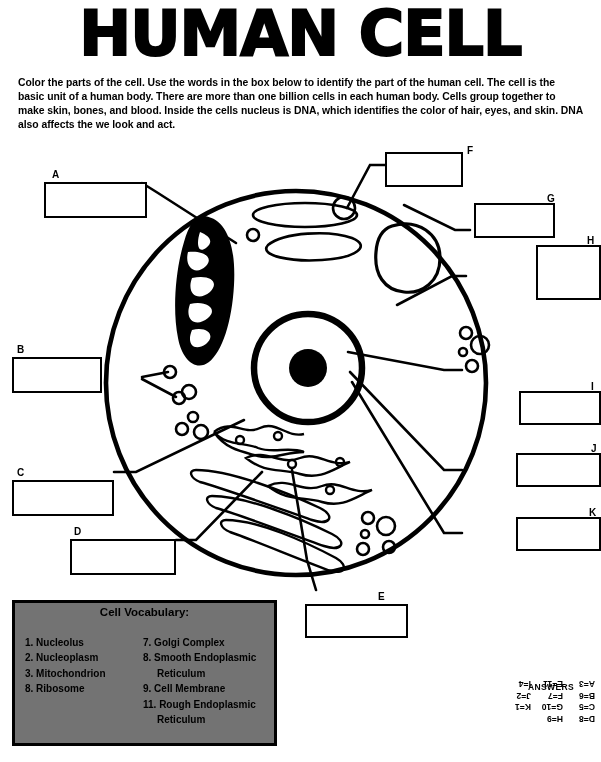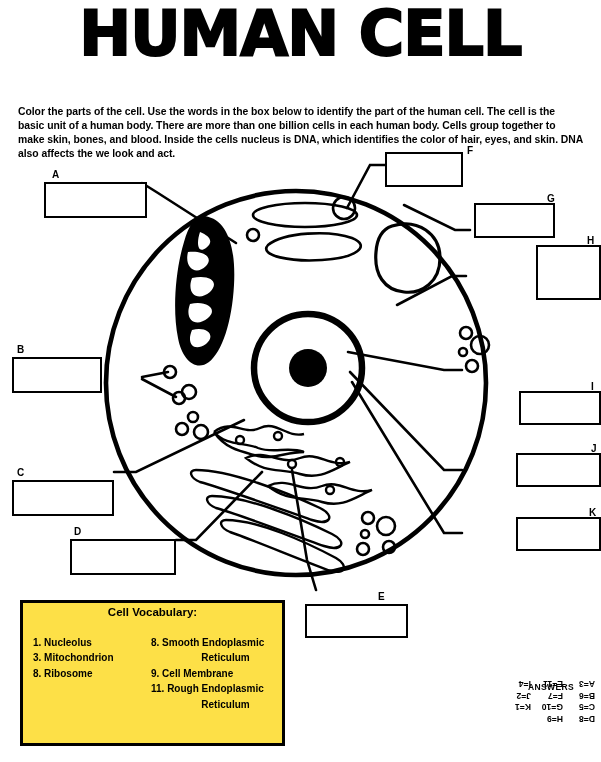--- a/index.html
+++ b/index.html
@@ -10,36 +10,36 @@
 
   
   #title{position:absolute;left:0;top:-2px;width:601px;text-align:center;
          font-family:"DejaVu Sans",sans-serif;
          font-weight:bold;font-size:62px;letter-spacing:-1px;line-height:72px;
          -webkit-text-stroke:2px #000;}
 
   
   #intro{position:absolute;left:18px;top:76px;width:566px;
          font-size:10.4px;line-height:14.1px;font-weight:bold;
-         letter-spacing:-0.05px;text-align:left;margin-top:29px;}
+         letter-spacing:-0.05px;text-align:left;}
 
   
   .abox{position:absolute;border:2px solid #000;background:#fff;box-sizing:border-box;}
   .albl{position:absolute;font-size:10px;font-weight:bold;line-height:10px;}
 
   
   #vocab{position:absolute;left:12px;top:600px;width:265px;height:146px;
-         border:3px solid #000;background:#fde047;box-sizing:border-box;margin-left:8px;}
+         border:3px solid #000;background:#737373;box-sizing:border-box;}
   #vocabTitle{position:absolute;left:0;top:3px;width:259px;text-align:center;
               font-size:11.5px;font-weight:bold;}
   .vcol{position:absolute;top:32px;font-size:10px;font-weight:bold;line-height:15.4px;}
   #vcolA{left:10px;width:120px;}
   #vcolB{left:128px;width:135px;}
   .vitem{white-space:pre-line;}
-  .vcont{padding-left:14px;text-align:center;}
+  .vcont{padding-left:14px;}
 
   
   #ansWrap{position:absolute;left:505px;top:666px;width:92px;height:84px;}
   #ansTitle{position:absolute;left:0;top:16px;width:92px;text-align:center;
             font-size:8.5px;font-weight:bold;letter-spacing:0.4px;}
   #ansGrid{position:absolute;left:0;top:12px;width:92px;
            transform:rotate(180deg);font-size:8.6px;font-weight:bold;line-height:11.6px;}
   .arow{display:flex;justify-content:flex-start;gap:8px;padding-left:2px;}
   .arow span{display:inline-block;min-width:24px;}
 
@@ -171,24 +171,26 @@
   <div class="albl" style="left:591px;top:444px;">J</div>
   <div class="abox" style="left:516px;top:453px;width:85px;height:34px;"></div>
 
   <div class="albl" style="left:589px;top:508px;">K</div>
   <div class="abox" style="left:516px;top:517px;width:85px;height:34px;"></div>
 
   <div id="vocab">
     <div id="vocabTitle">Cell Vocabulary:</div>
     <div class="vcol" id="vcolA">
       <div class="vitem">1. Nucleolus</div>
+      <div class="vitem">2. Nucleoplasm</div>
       <div class="vitem">3. Mitochondrion</div>
       <div class="vitem">8. Ribosome</div>
     </div>
     <div class="vcol" id="vcolB">
+      <div class="vitem">7. Golgi Complex</div>
       <div class="vitem">8. Smooth Endoplasmic</div>
       <div class="vitem vcont">Reticulum</div>
       <div class="vitem">9. Cell  Membrane</div>
       <div class="vitem">11. Rough Endoplasmic</div>
       <div class="vitem vcont">Reticulum</div>
     </div>
   </div>
 
   <div id="ansWrap">
     <div id="ansTitle">ANSWERS</div>

